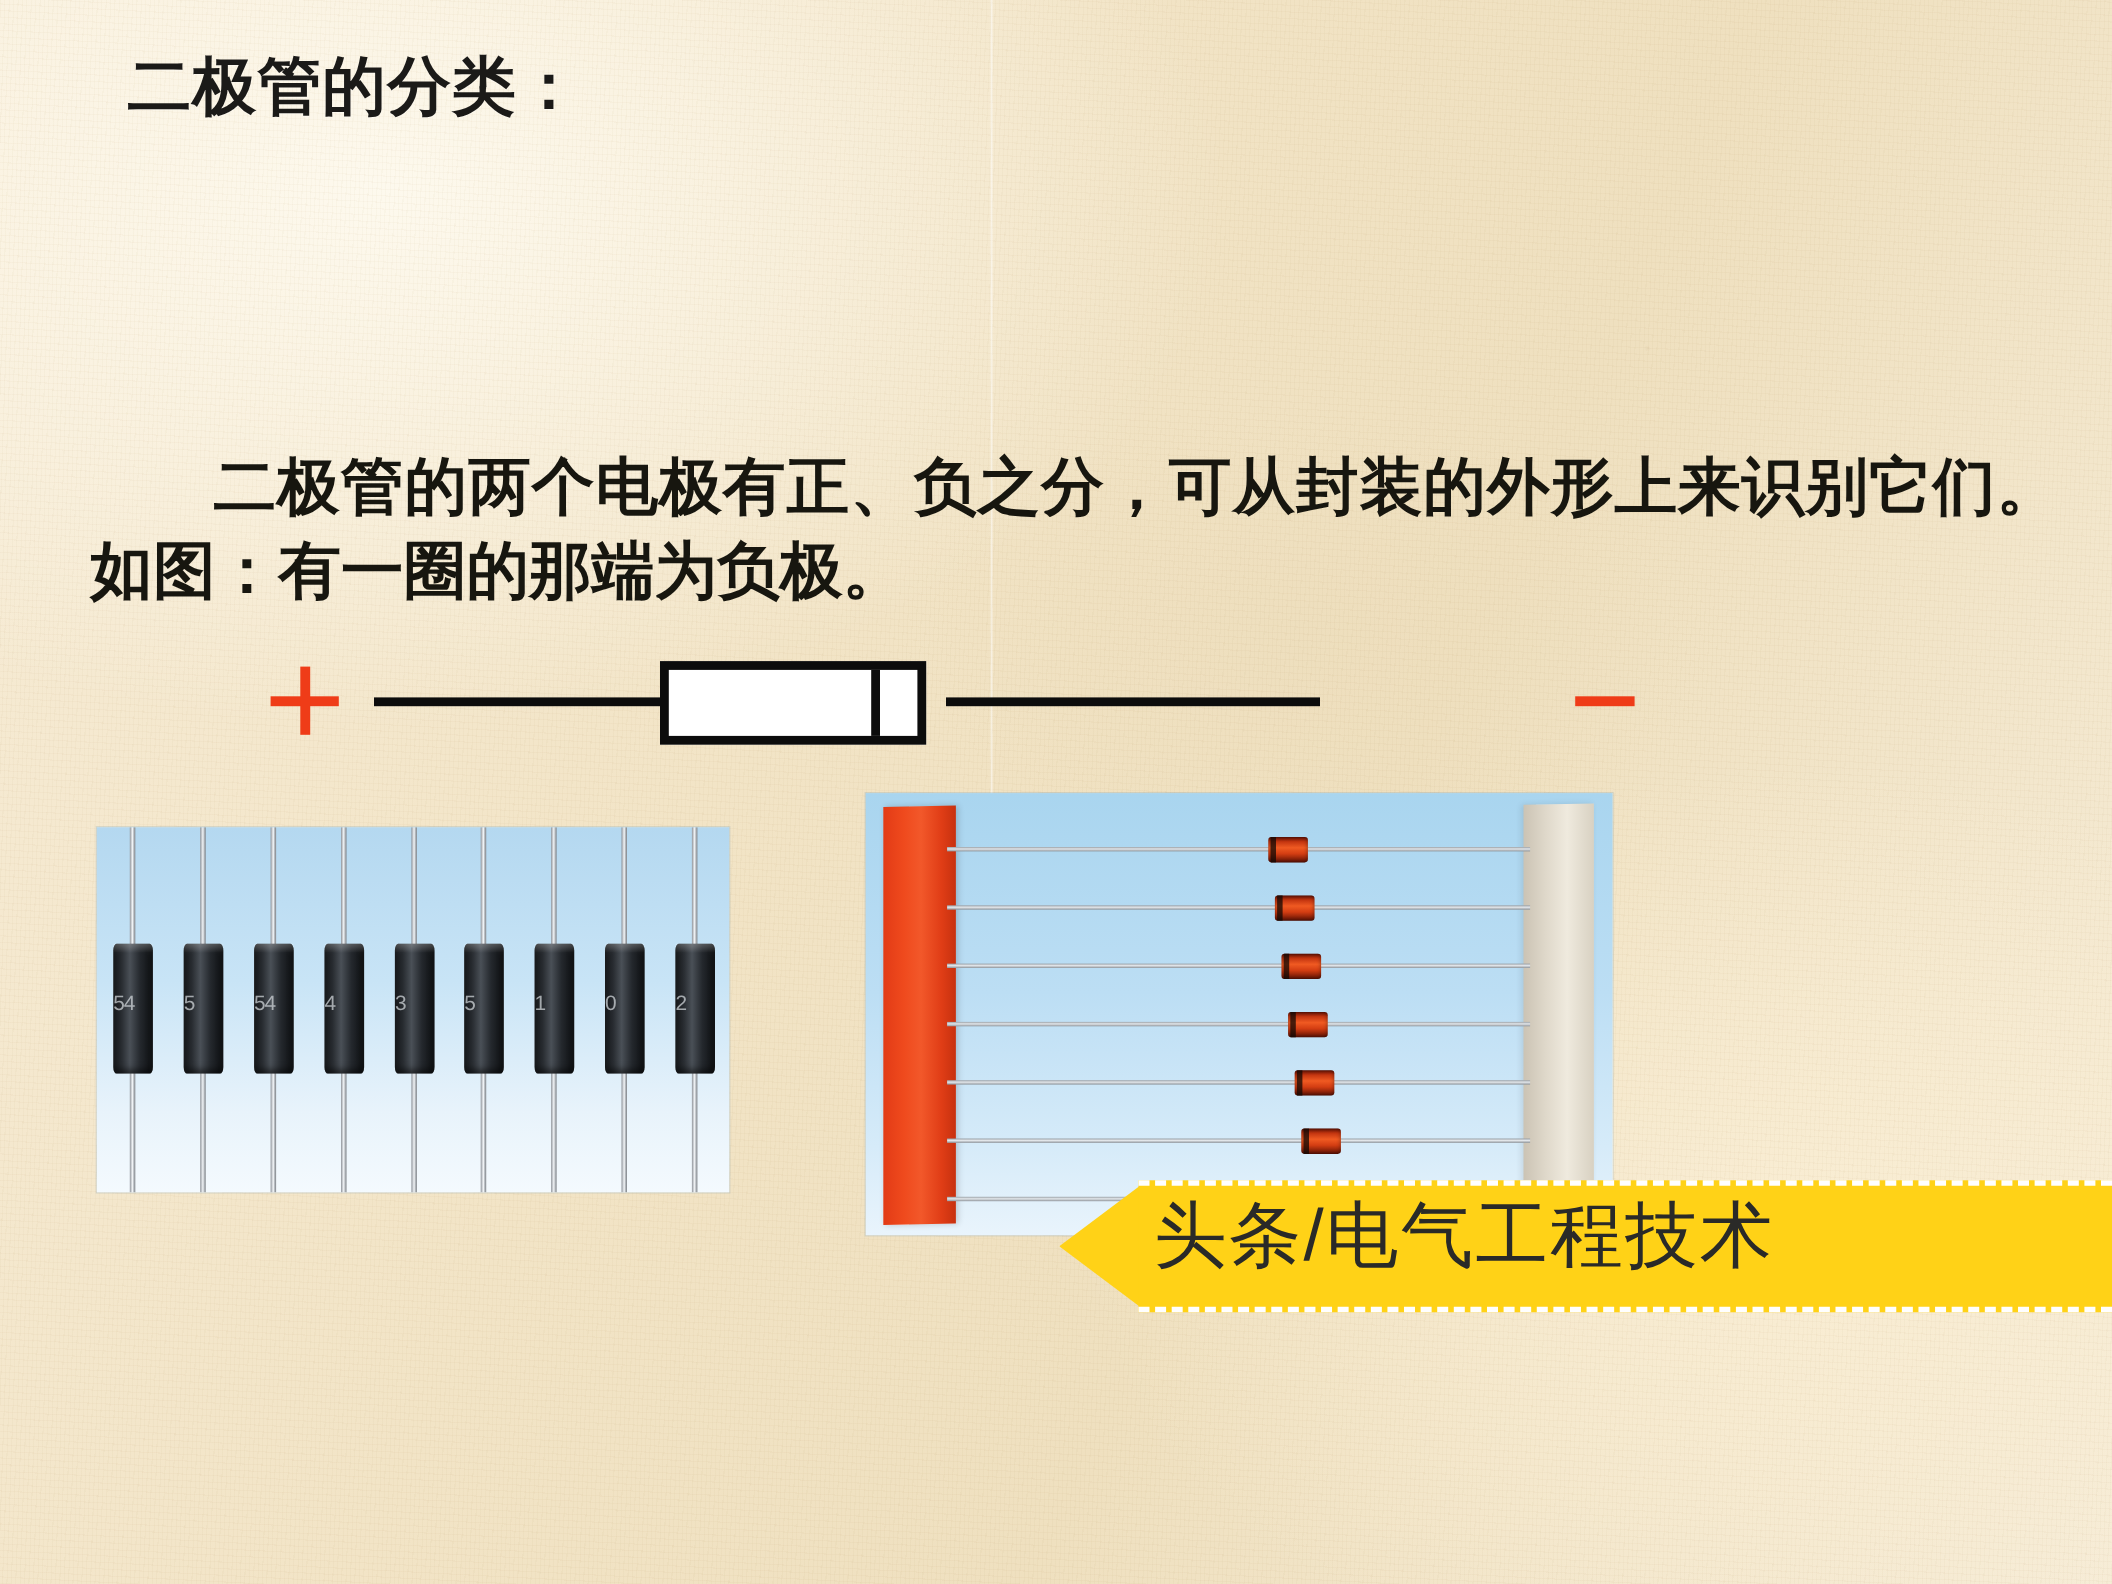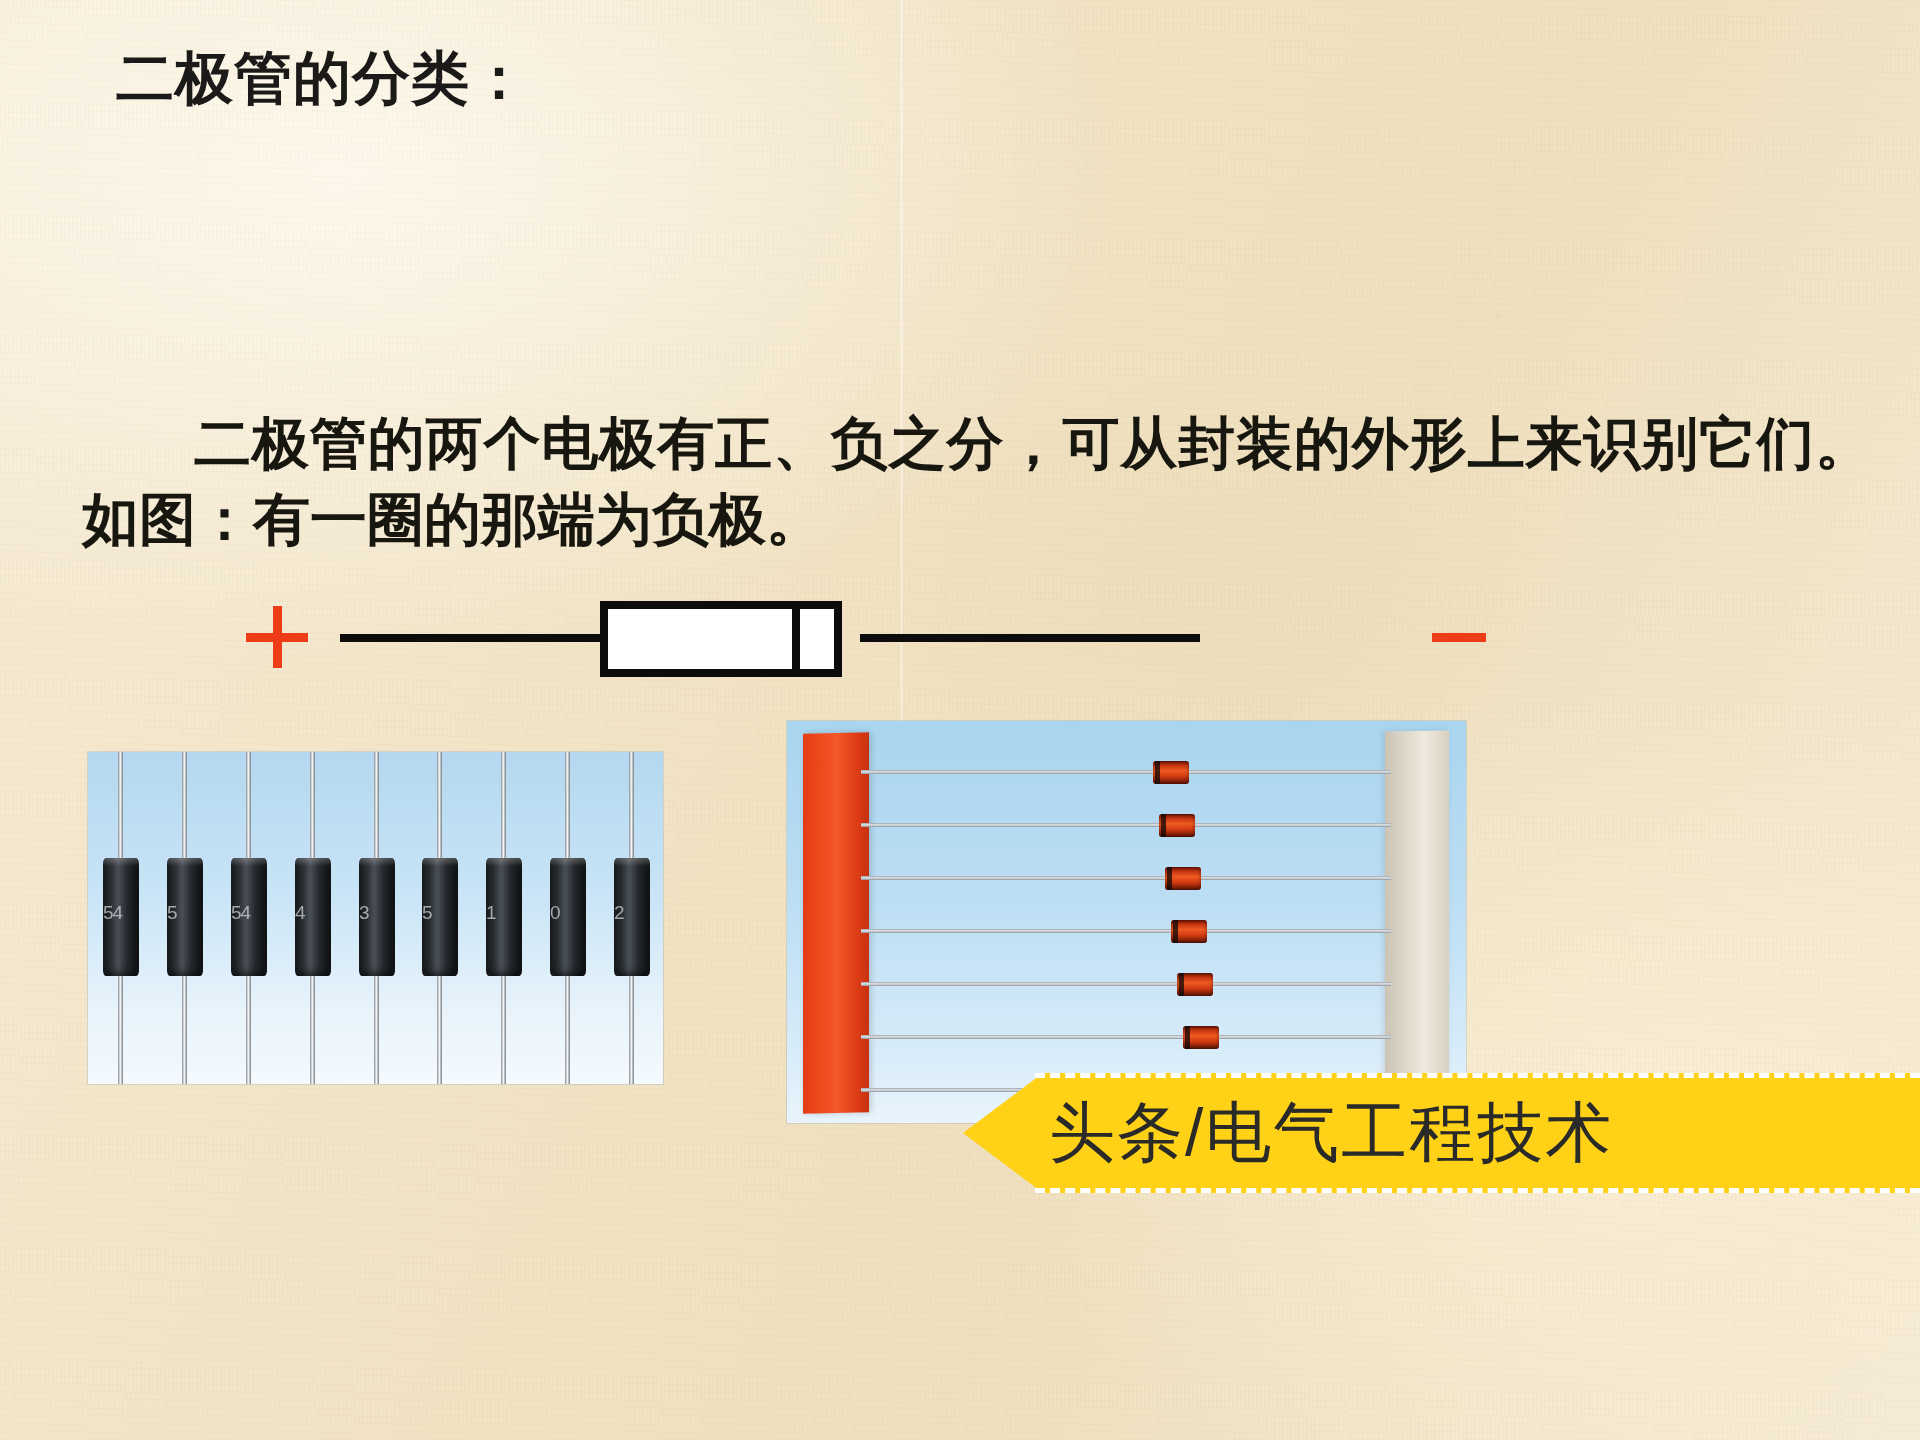--- a/index.html
+++ b/index.html
@@ -260,21 +260,20 @@
   }
   #watermark .bar {
     position: absolute;
     left: 72px; top: 0;
     width: 885px; height: 120px;
     background: #ffd217;
     box-sizing: border-box;
     border-top: 5px dashed #ffffff;
     border-bottom: 5px dashed #ffffff;
     display: flex;
-    align-items: center;
     padding-left: 14px;
   }
   #watermark .wm-text {
     font-family: "Liberation Sans", "DejaVu Sans", sans-serif;
     font-size: 66px;
     font-weight: 500;
     color: #2a2a28;
     letter-spacing: 2px;
     white-space: nowrap;
   }

